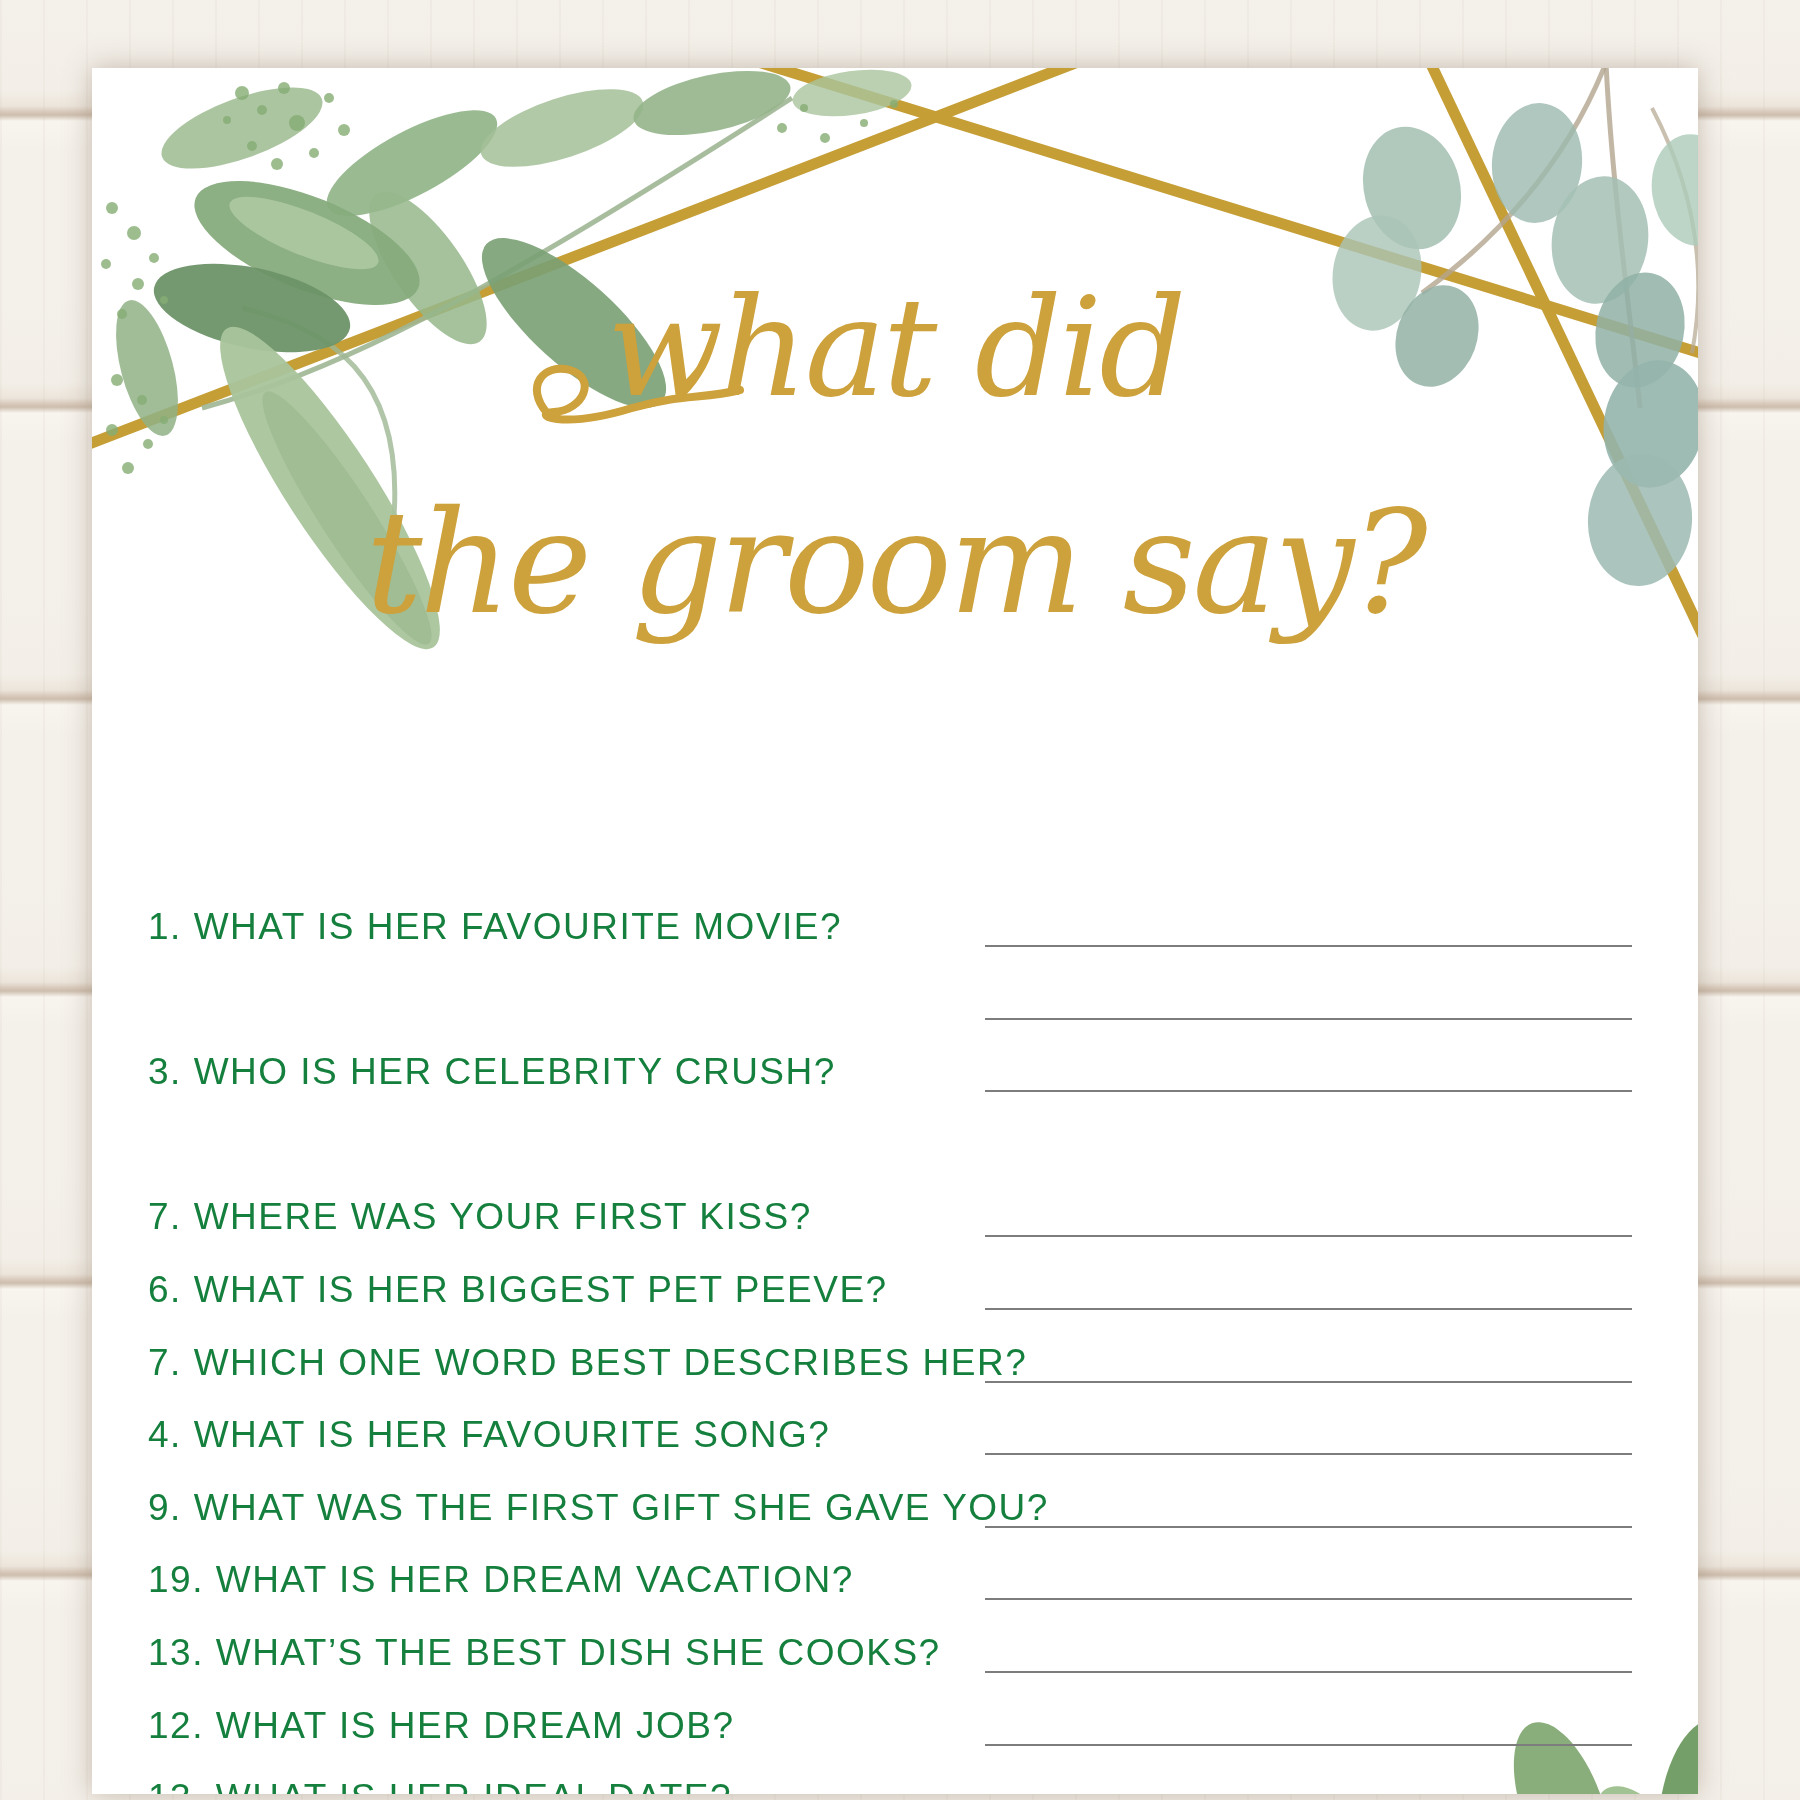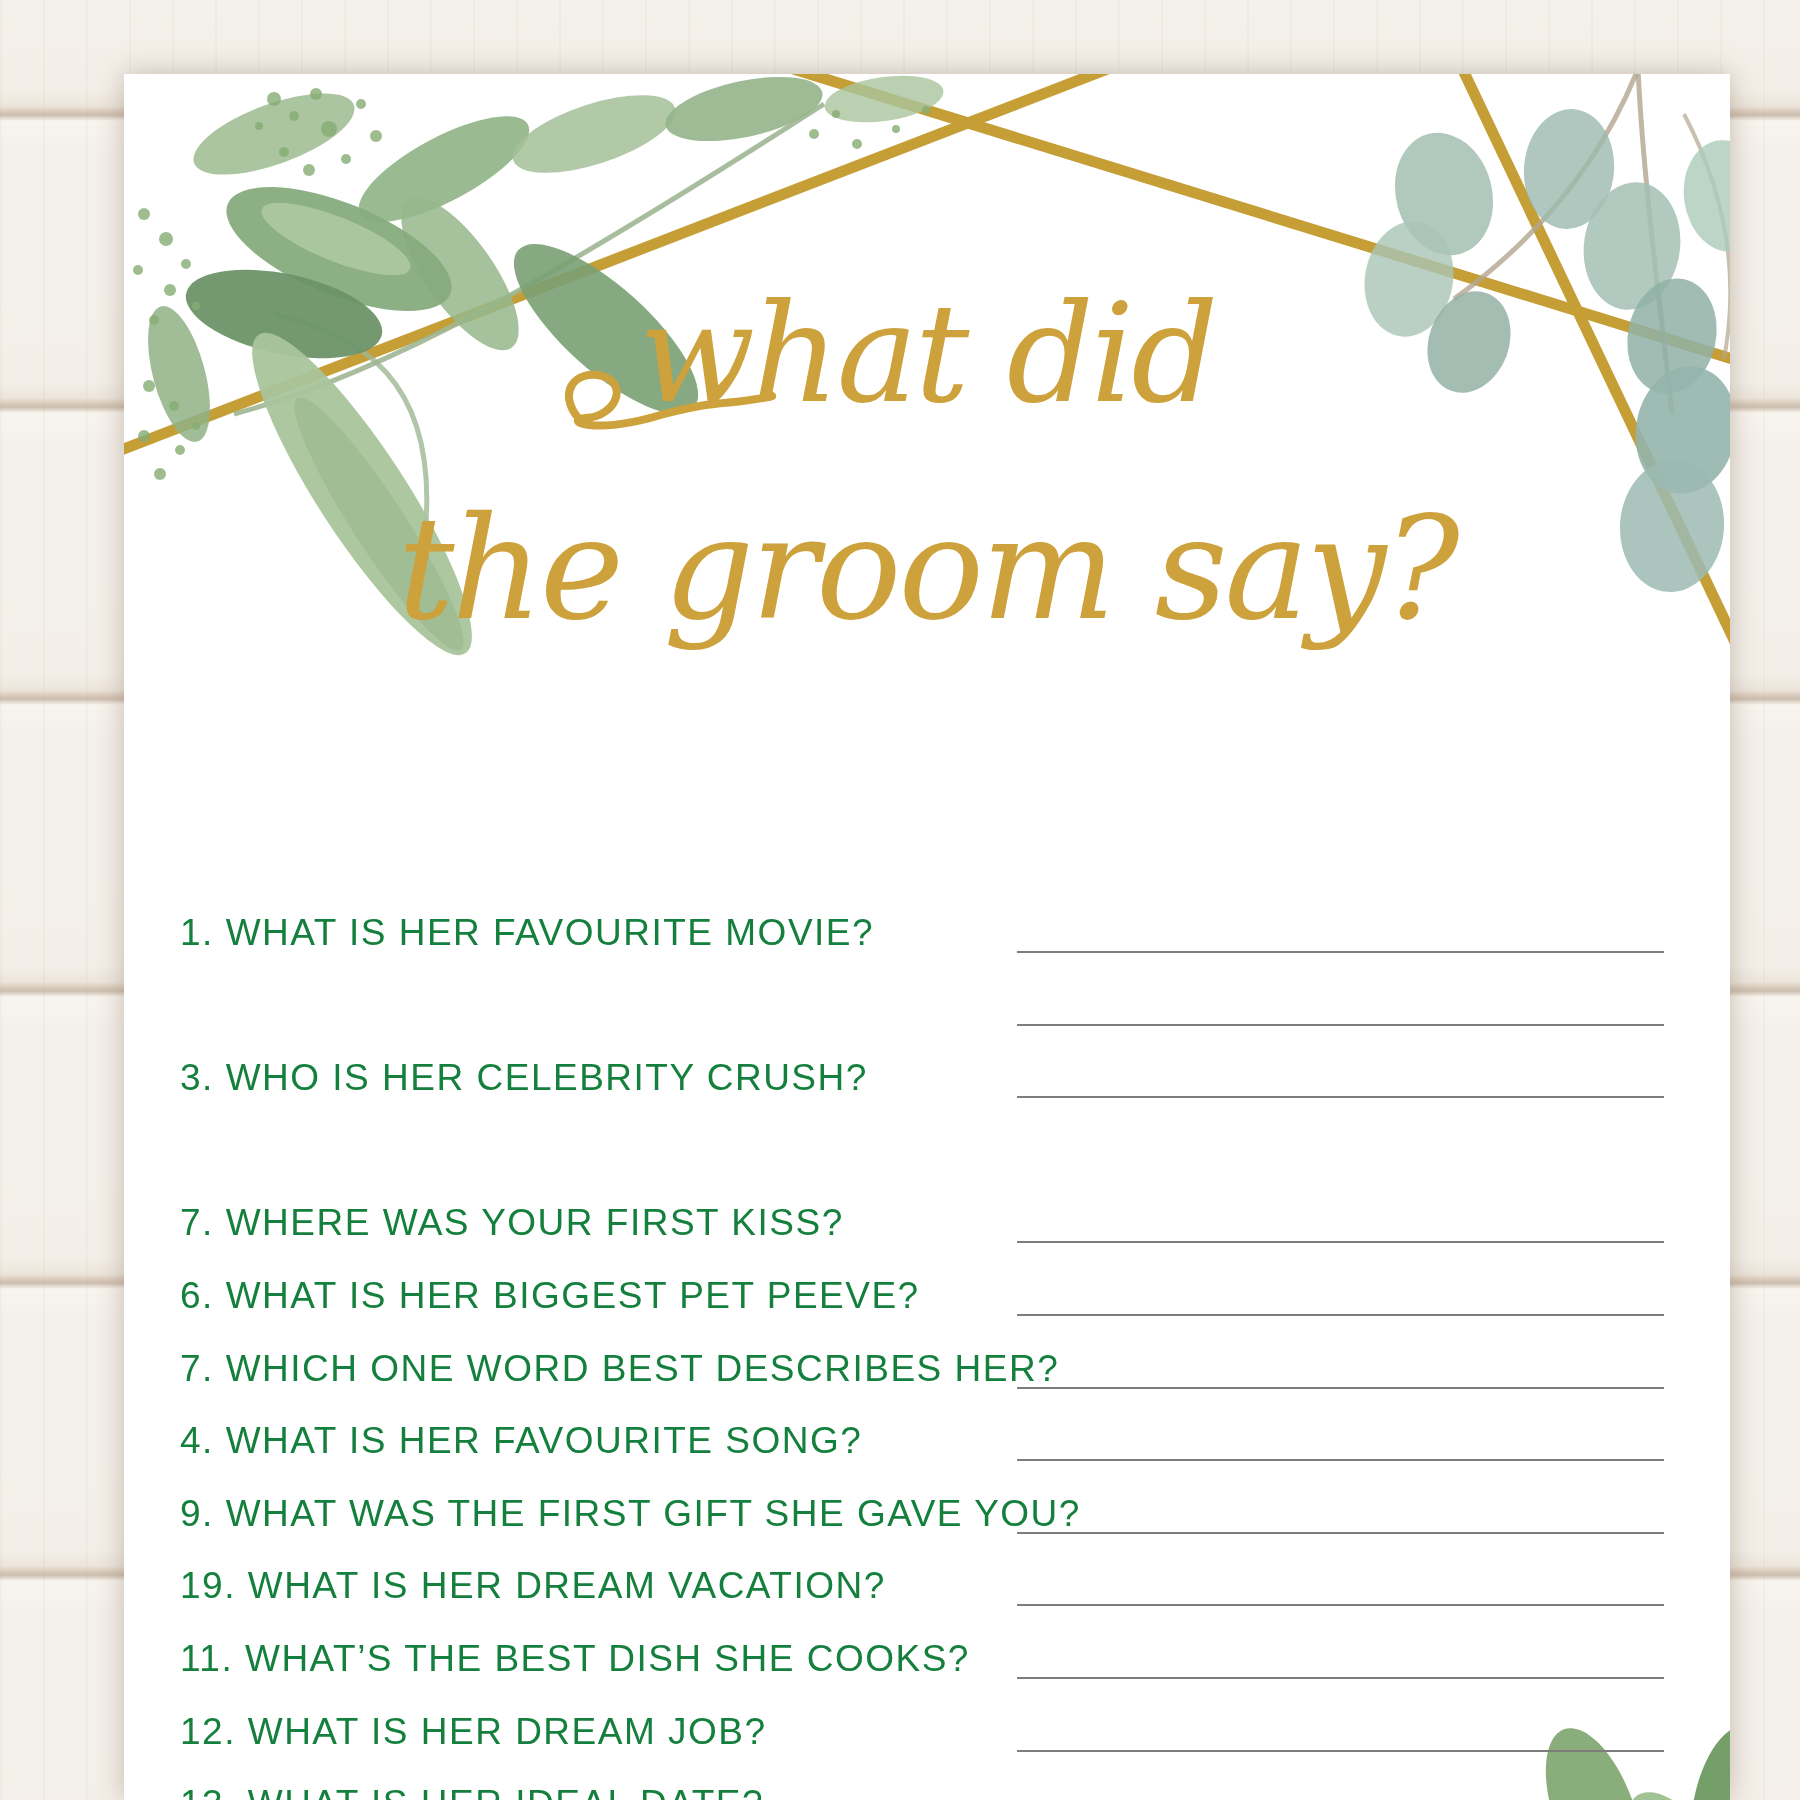--- a/index.html
+++ b/index.html
@@ -12,24 +12,23 @@
   #wood{
     position:absolute; inset:0;
     background-image:
       repeating-linear-gradient(90deg, rgba(196,182,168,0.10) 0 2px, rgba(255,255,255,0) 2px 43px),
       repeating-linear-gradient(to bottom,
         #f4f0ea 0px, #f3efe8 90px, #ece5db 106px, #d7c9ba 112px, #cdbeae 115px,
         #f8f4ee 121px, #f4f0ea 150px, #f4f0ea 292px);
   }
   
   #card{
-    position:absolute; left:92px; top:74px; width:1606px; height:1726px;
+    position:absolute; left:92px; top:68px; width:1606px; height:1726px;
     background:#ffffff; overflow:hidden;
     box-shadow:0 0 26px rgba(140,120,100,0.45);
-    margin-left:32px;
   }
   #decor{ position:absolute; left:0; top:0; }
   .title{
     position:absolute; left:0; width:1606px; text-align:center;
     font-family:"DejaVu Serif", serif; font-style:italic;
     color:#cda13b; letter-spacing:-3px; white-space:nowrap;
   }
   #title-line1{ top:205px; font-size:136px; line-height:150px; }
   #title-line2{ top:415px; font-size:142px; line-height:160px; }
   #subtitle{
@@ -171,21 +170,21 @@
     </div>
     <div class="qrow" style="top:1410px">
       <span class="qtext">9. WHAT WAS THE FIRST GIFT SHE GAVE YOU?</span>
       <span class="answer-line"></span>
     </div>
     <div class="qrow" style="top:1482px">
       <span class="qtext">19. WHAT IS HER DREAM VACATION?</span>
       <span class="answer-line"></span>
     </div>
     <div class="qrow" style="top:1555px">
-      <span class="qtext">11. WHAT’S THE BEST DISH SHE COOKS?</span>
+      <span class="qtext">13. WHAT’S THE BEST DISH SHE COOKS?</span>
       <span class="answer-line"></span>
     </div>
     <div class="qrow" style="top:1628px">
       <span class="qtext">12. WHAT IS HER DREAM JOB?</span>
       <span class="answer-line"></span>
     </div>
     <div class="qrow" style="top:1700px">
       <span class="qtext">13. WHAT IS HER IDEAL DATE?</span>
 
     </div>

